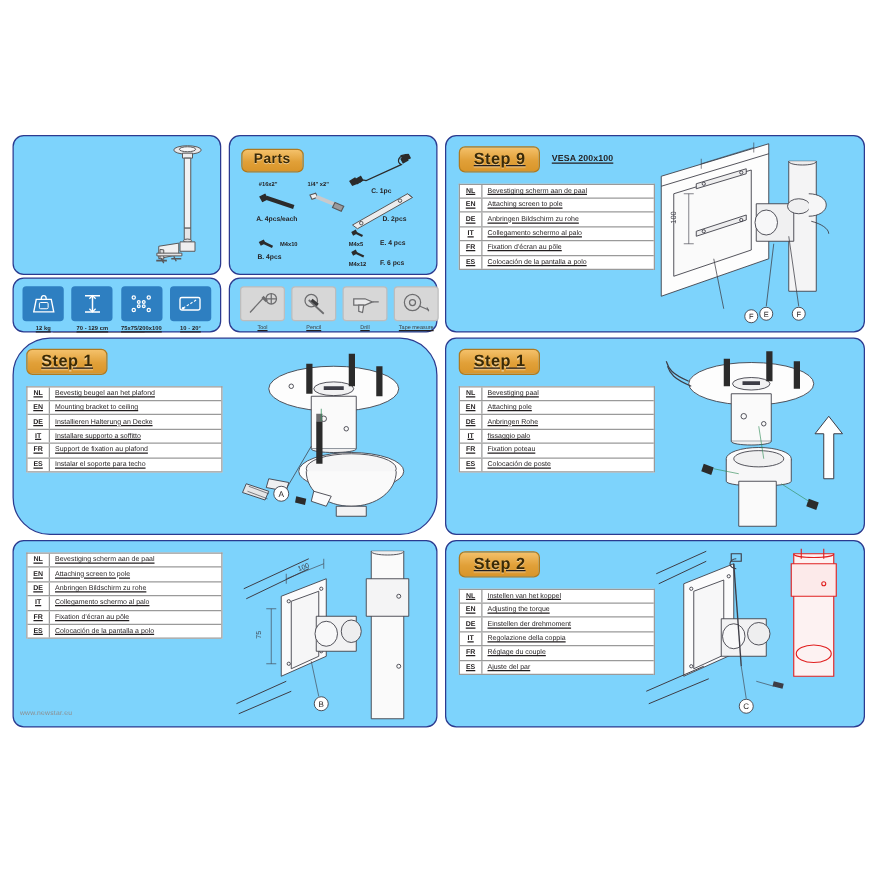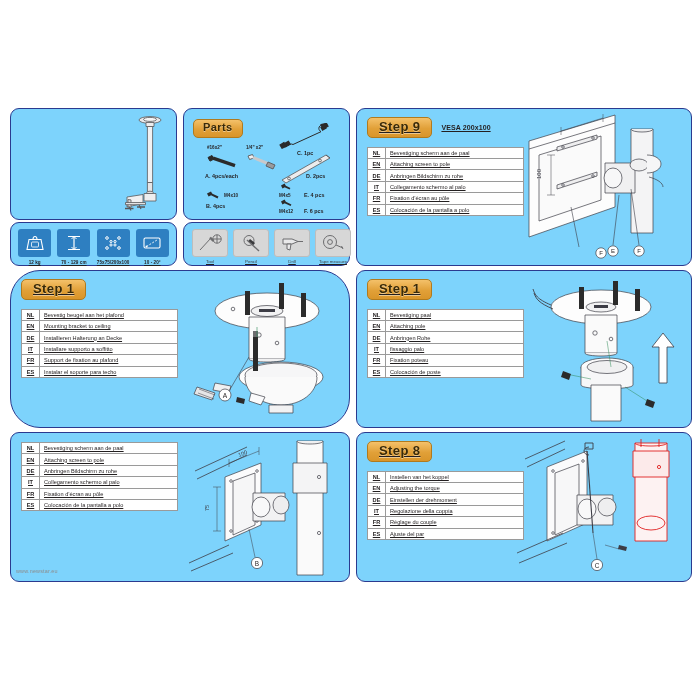--- a/index.html
+++ b/index.html
@@ -544,21 +544,21 @@
       </g>
       <circle cx="68" cy="126" r="5.6" fill="#fff" stroke="#3d3d46" stroke-width="0.7"></circle>
       <text x="68" y="128.6" text-anchor="middle" font-family="Liberation Sans, sans-serif" font-size="6.4" fill="#231f20">B</text>
       <text x="50" y="20" font-family="Liberation Sans, sans-serif" font-size="5.6" fill="#3d3d46" transform="rotate(-20 50 20)">100</text>
       <text x="20" y="74" font-family="Liberation Sans, sans-serif" font-size="5.6" fill="#3d3d46" transform="rotate(-90 20 74)">75</text>
     </svg>
   </div>
 
   <div class="panel" style="left:356px;top:432px;width:334px;height:148px;">
     <div class="tag-row" style="padding:8px 0 0 10px;">
-      <span class="tag">Step 8</span>
+      <span class="tag">Step 2</span>
       <span class="vesa"></span>
     </div>
     <div class="langs" style="margin:9px 0 0 10px;width:155px;">
       <div class="lrow">
           <div class="lcode">NL</div>
           <div class="ltext">Instellen van het koppel</div>
         </div>
       <div class="lrow">
           <div class="lcode">EN</div>
           <div class="ltext">Adjusting the torque</div>

